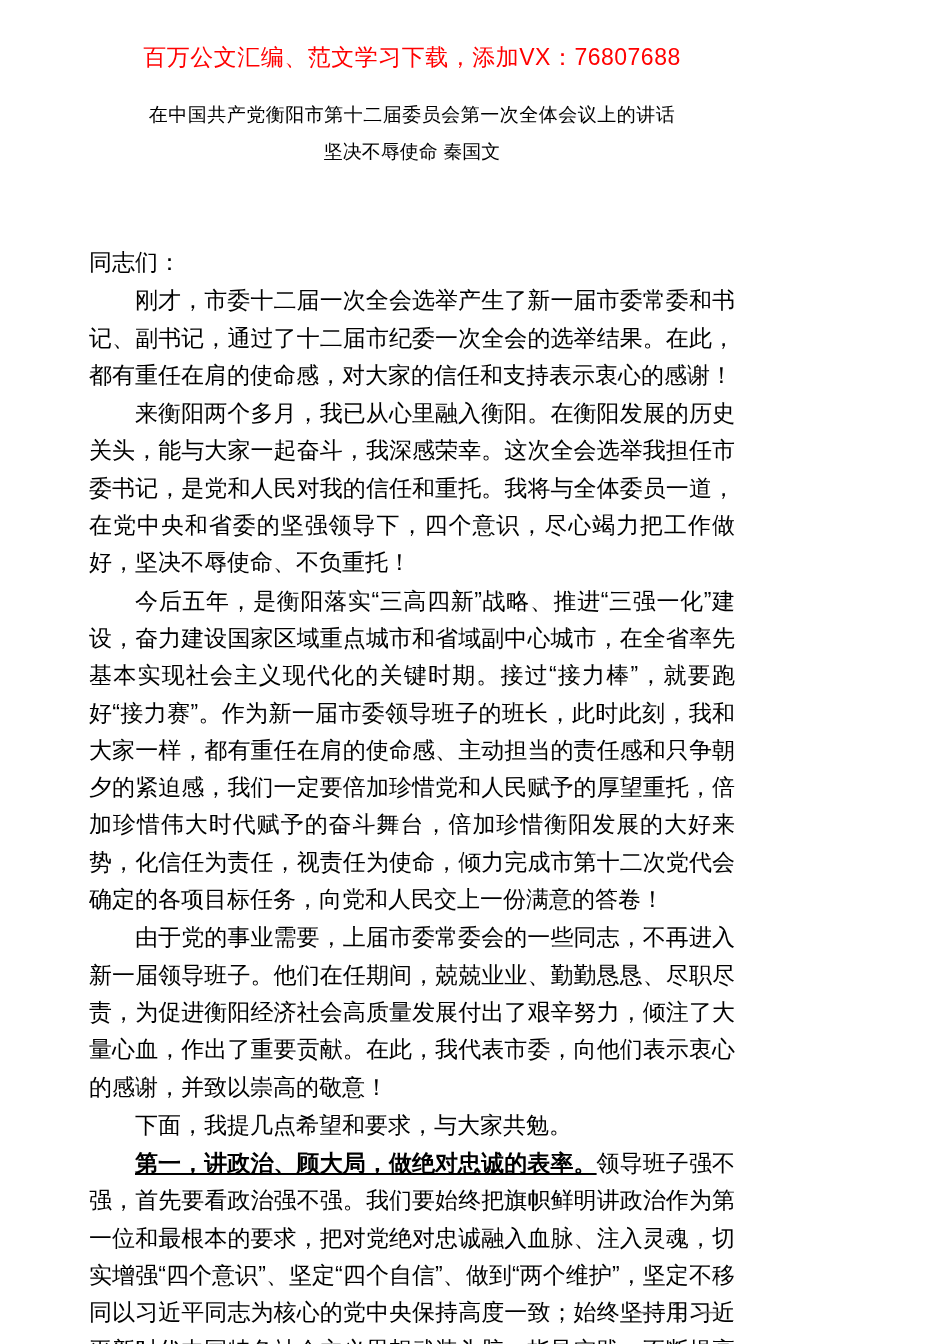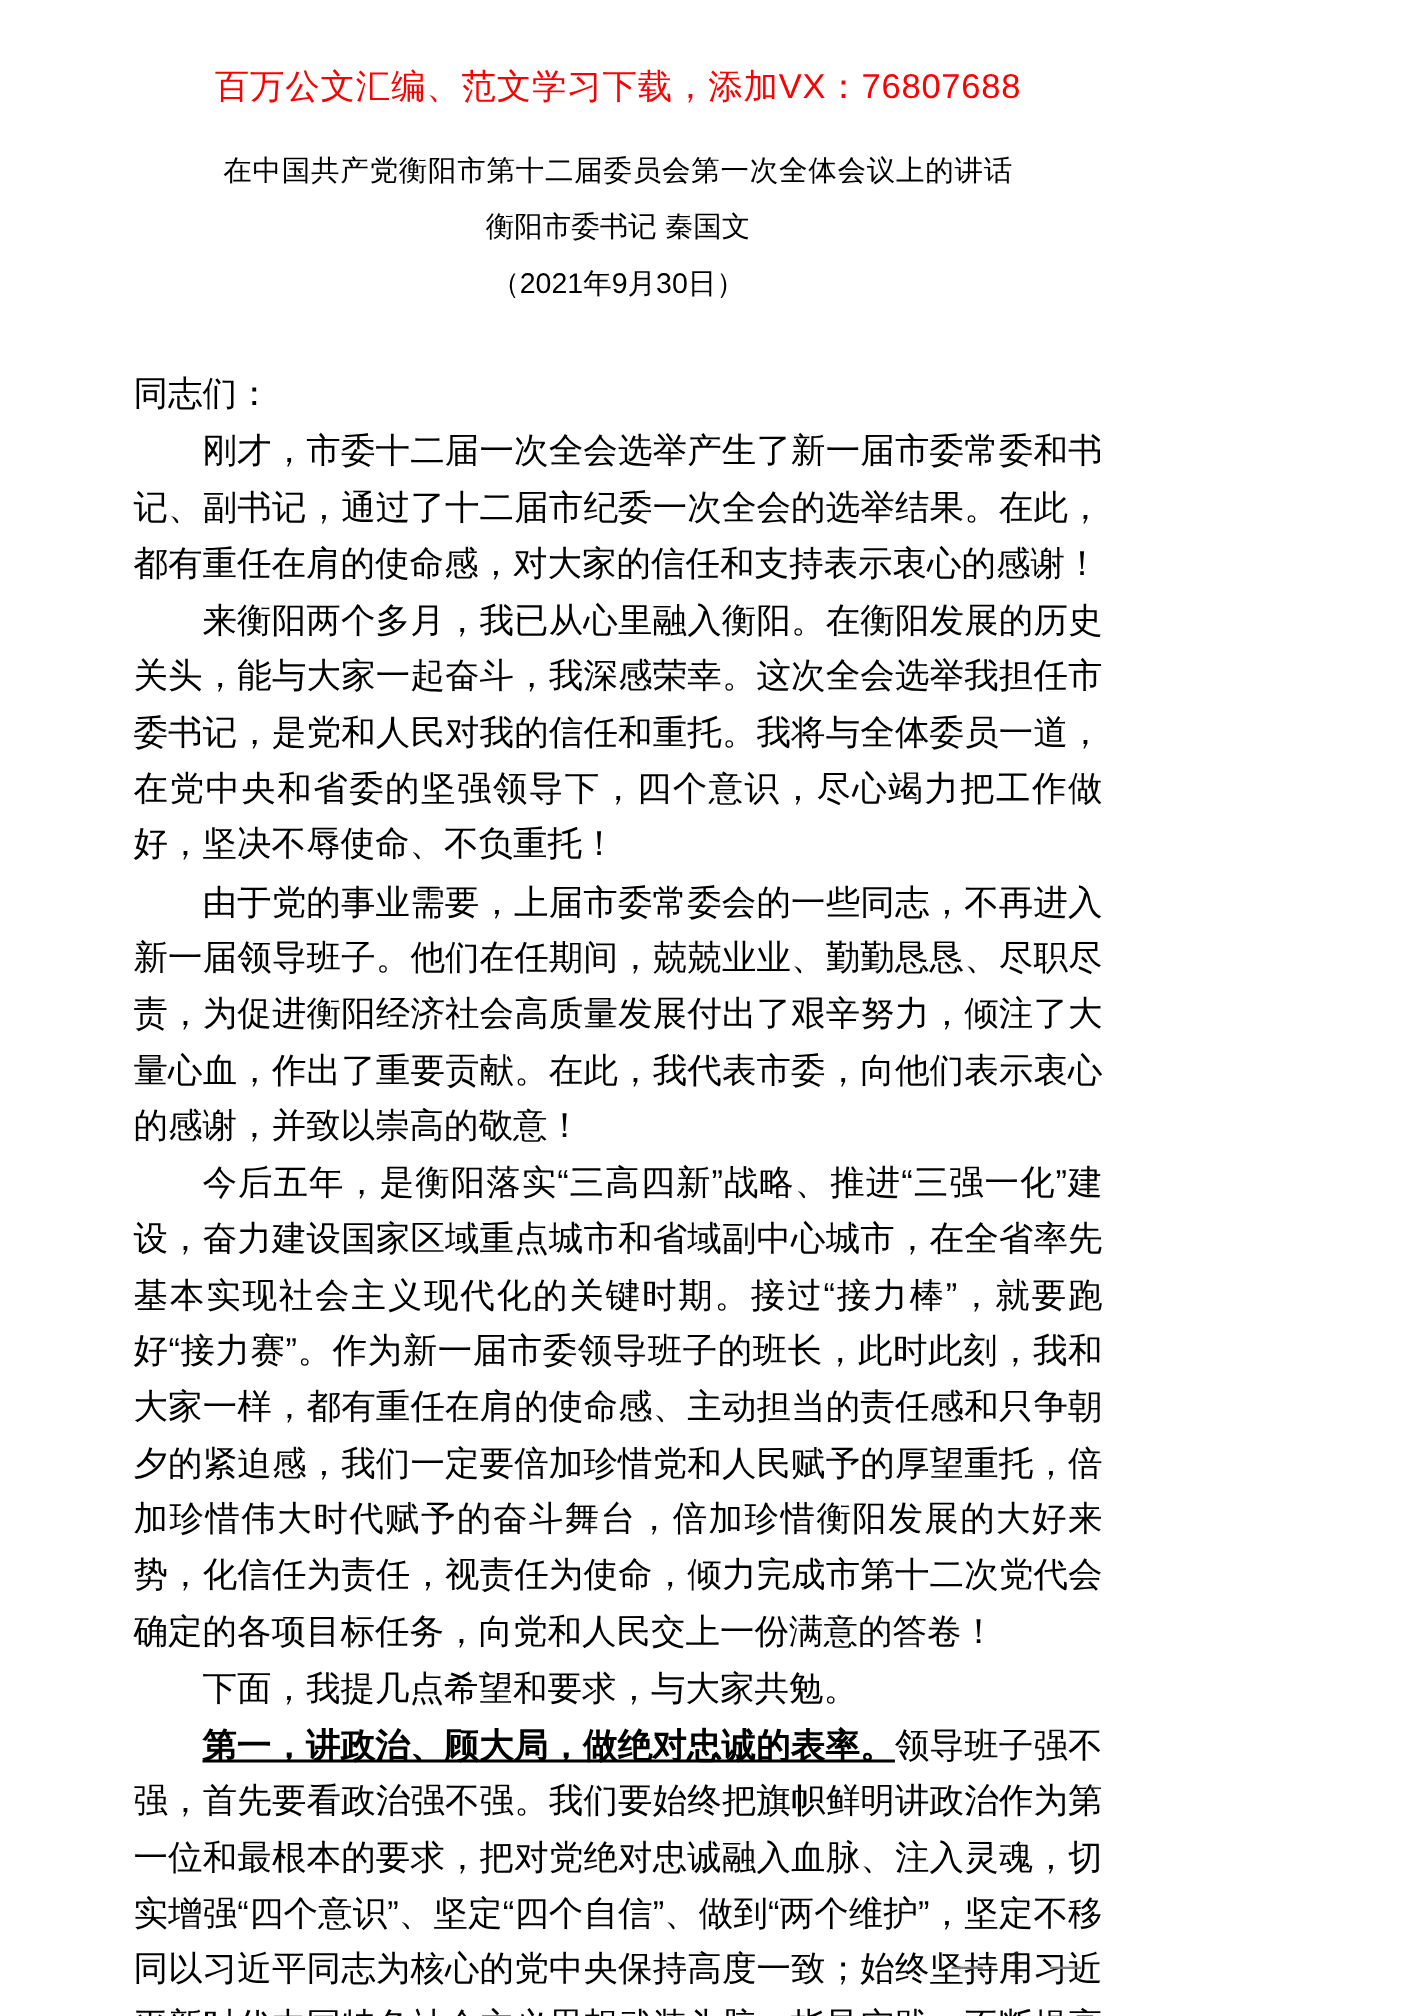--- a/index.html
+++ b/index.html
@@ -80,30 +80,29 @@
 </style>
 </head>
 <body>
 
 <div class="page">
 
   <div class="promo">百万公文汇编、范文学习下载，添加VX：76807688</div>
 
   <div class="title-block">
     <div class="doc-title">在中国共产党衡阳市第十二届委员会第一次全体会议上的讲话</div>
-    <div class="doc-author">衡阳市委书记 秦国文</div>
-    <div class="doc-date">（2021年9月30日）</div>
+    <div class="doc-author">坚决不辱使命 秦国文</div>
   </div>
 
   <div class="doc-body">
     <p class="salutation">同志们：</p>
     <p>刚才，市委十二届一次全会选举产生了新一届市委常委和书记、副书记，通过了十二届市纪委一次全会的选举结果。在此，都有重任在肩的使命感，对大家的信任和支持表示衷心的感谢！</p>
     <p>来衡阳两个多月，我已从心里融入衡阳。在衡阳发展的历史关头，能与大家一起奋斗，我深感荣幸。这次全会选举我担任市委书记，是党和人民对我的信任和重托。我将与全体委员一道，在党中央和省委的坚强领导下，四个意识，尽心竭力把工作做好，坚决不辱使命、不负重托！</p>
+    <p>今后五年，是衡阳落实“三高四新”战略、推进“三强一化”建设，奋力建设国家区域重点城市和省域副中心城市，在全省率先基本实现社会主义现代化的关键时期。接过“接力棒”，就要跑好“接力赛”。作为新一届市委领导班子的班长，此时此刻，我和大家一样，都有重任在肩的使命感、主动担当的责任感和只争朝夕的紧迫感，我们一定要倍加珍惜党和人民赋予的厚望重托，倍加珍惜伟大时代赋予的奋斗舞台，倍加珍惜衡阳发展的大好来势，化信任为责任，视责任为使命，倾力完成市第十二次党代会确定的各项目标任务，向党和人民交上一份满意的答卷！</p>
     <p>由于党的事业需要，上届市委常委会的一些同志，不再进入新一届领导班子。他们在任期间，兢兢业业、勤勤恳恳、尽职尽责，为促进衡阳经济社会高质量发展付出了艰辛努力，倾注了大量心血，作出了重要贡献。在此，我代表市委，向他们表示衷心的感谢，并致以崇高的敬意！</p>
-    <p>今后五年，是衡阳落实“三高四新”战略、推进“三强一化”建设，奋力建设国家区域重点城市和省域副中心城市，在全省率先基本实现社会主义现代化的关键时期。接过“接力棒”，就要跑好“接力赛”。作为新一届市委领导班子的班长，此时此刻，我和大家一样，都有重任在肩的使命感、主动担当的责任感和只争朝夕的紧迫感，我们一定要倍加珍惜党和人民赋予的厚望重托，倍加珍惜伟大时代赋予的奋斗舞台，倍加珍惜衡阳发展的大好来势，化信任为责任，视责任为使命，倾力完成市第十二次党代会确定的各项目标任务，向党和人民交上一份满意的答卷！</p>
     <p>下面，我提几点希望和要求，与大家共勉。</p>
     <p><b>第一，讲政治、顾大局，做绝对忠诚的表率。</b><span>领导班子强不强，首先要看政治强不强。我们要始终把旗帜鲜明讲政治作为第一位和最根本的要求，把对党绝对忠诚融入血脉、注入灵魂，切实增强“四个意识”、坚定“四个自信”、做到“两个维护”，坚定不移同以习近平同志为核心的党中央保持高度一致；始终坚持用习近平新时代中国特色社会主义思想武装头脑、指导实践，不断提高政治判断力、政治领悟力、政治执行力，坚定不移沿着习近平总书记</span></p>
   </div>
 
   <div class="page-footer">
     <span class="dash">—</span><span class="num">1</span><span class="dash">—</span>
   </div>
 
 </div>
 

